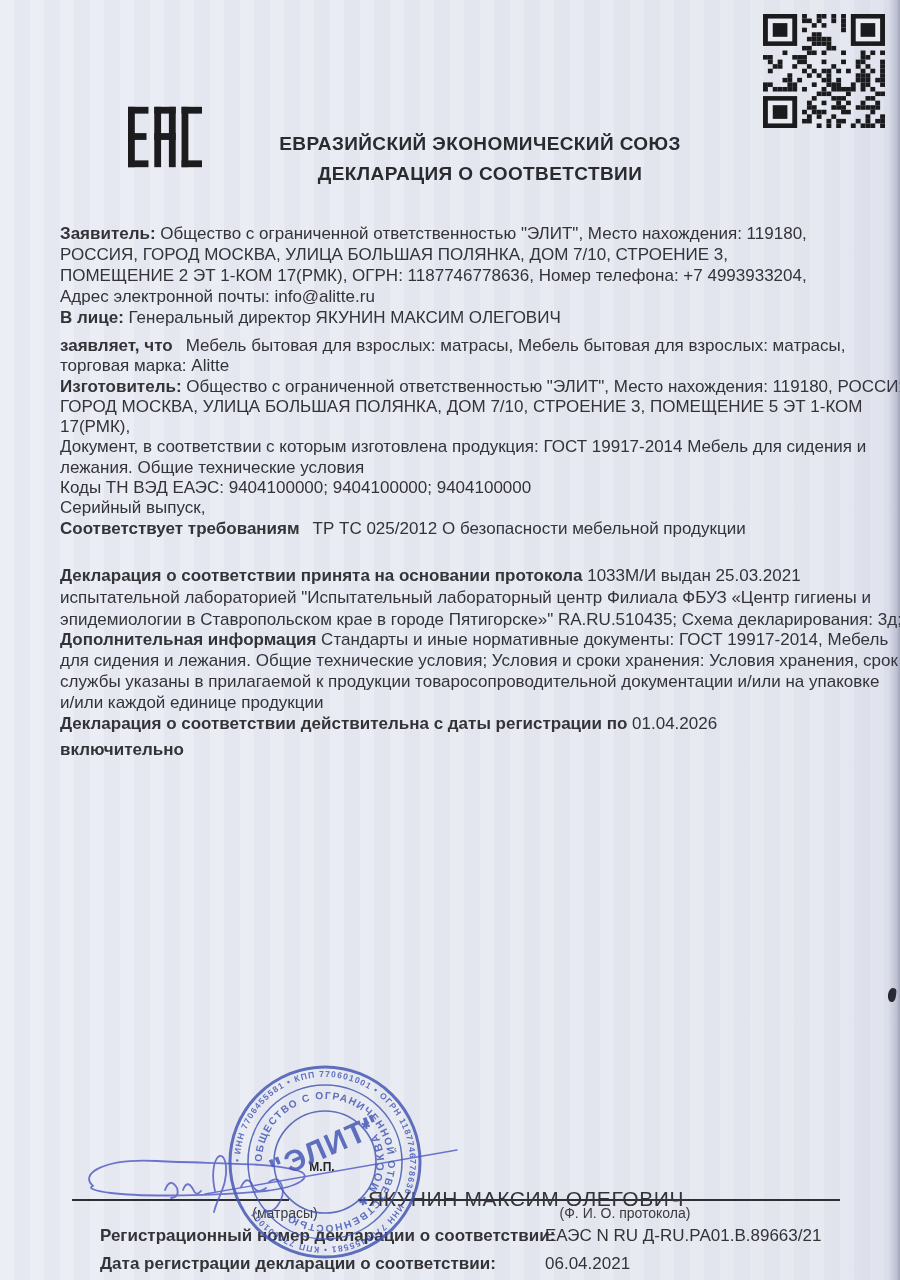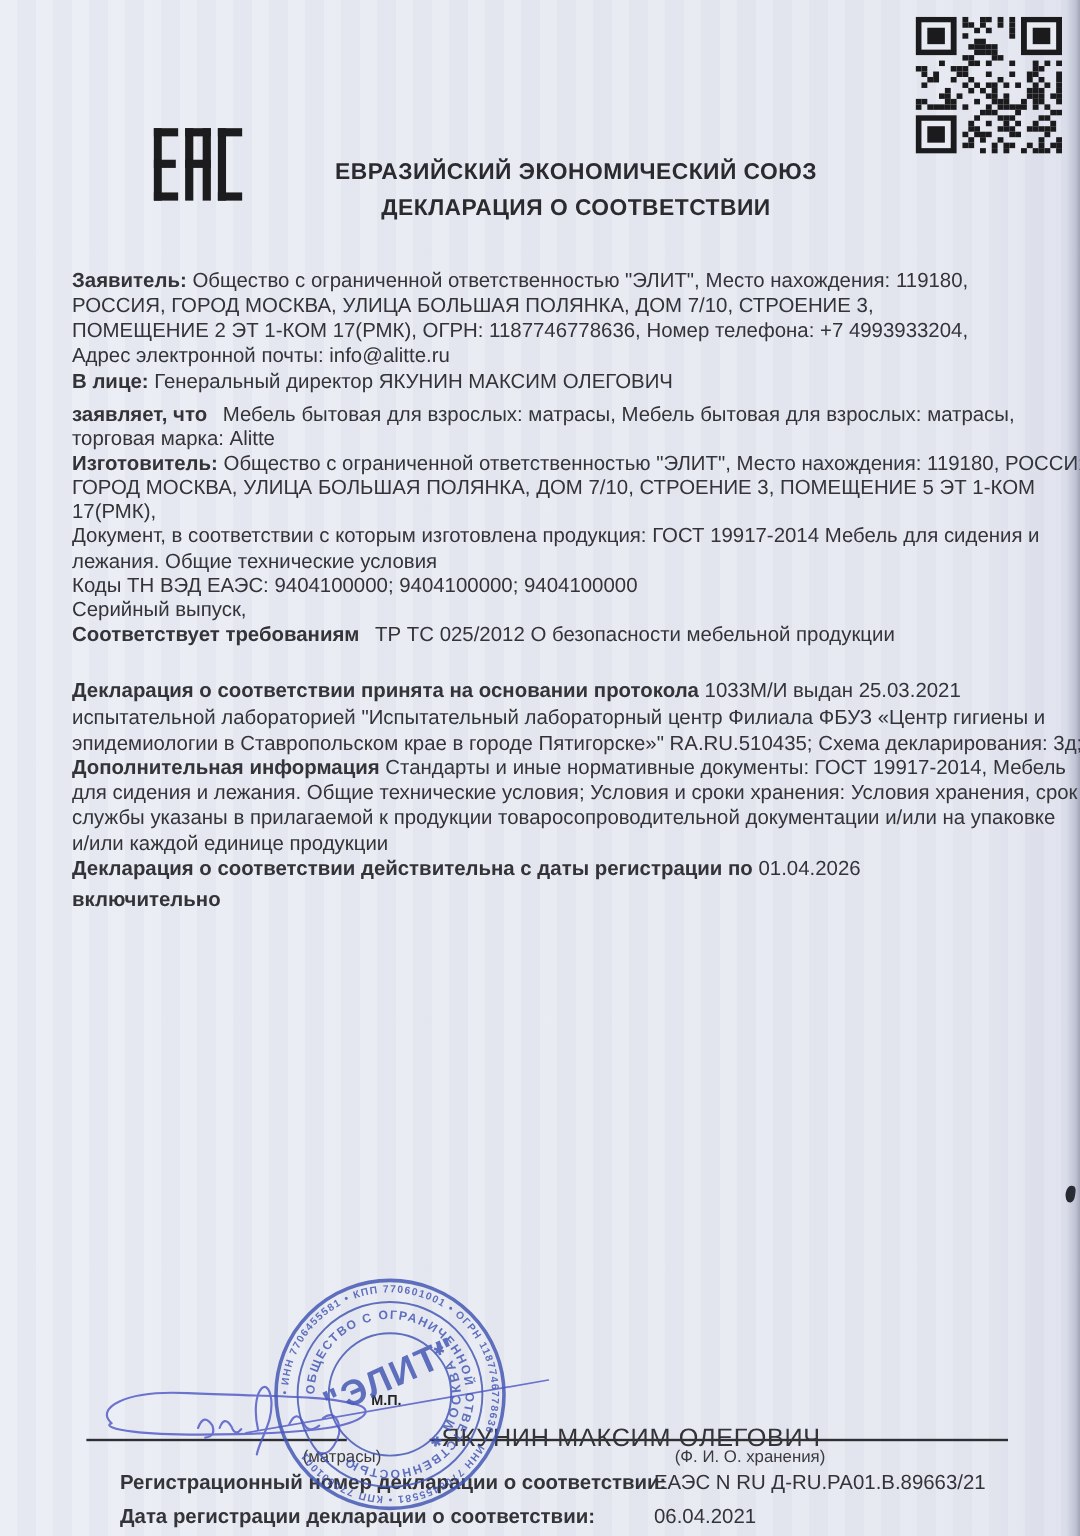--- a/index.html
+++ b/index.html
@@ -293,21 +293,21 @@
 
   <div class="para p5">
     <div class="line"><span class="bl">Декларация о соответствии действительна с даты регистрации по</span><span> 01.04.2026</span></div>
     <div class="line"><span class="bl">включительно</span></div>
   </div>
 
   <div class="rule rule-sign"></div>
   <div class="rule rule-fio"></div>
   <div class="fio-name">ЯКУНИН МАКСИМ ОЛЕГОВИЧ</div>
   <div class="caption cap-sign">(матрасы)</div>
-  <div class="caption cap-fio">(Ф. И. О. хранения)</div>
+  <div class="caption cap-fio">(Ф. И. О. протокола)</div>
   <div class="mp">М.П.</div>
 
   <span class="signature">
     <svg width="400" height="78" viewBox="0 0 400 78" xmlns="http://www.w3.org/2000/svg" fill="none" stroke="#4c55c4" stroke-width="1.8" stroke-linecap="round">
       <path d="M 28 48 C 14 36, 38 20, 92 23 C 148 26, 206 24, 234 33 C 248 38, 236 49, 200 53 C 156 58, 76 59, 46 55 C 30 53, 22 50, 28 48"></path>
       <path d="M 100 52 q 5 -13 12 -2 q 3 9 -6 10"></path>
       <path d="M 118 52 q 4 -11 10 -1 q 3 8 8 2"></path>
       <path d="M 150 53 C 143 22, 158 6, 161 28 C 163 47, 152 60, 149 74"></path>
       <path d="M 176 49 q 6 -13 12 -1 q 4 9 13 2"></path>
       <path d="M 204 44 q 9 -7 13 4 q 3 9 -4 19 q -6 9 -13 5"></path>

